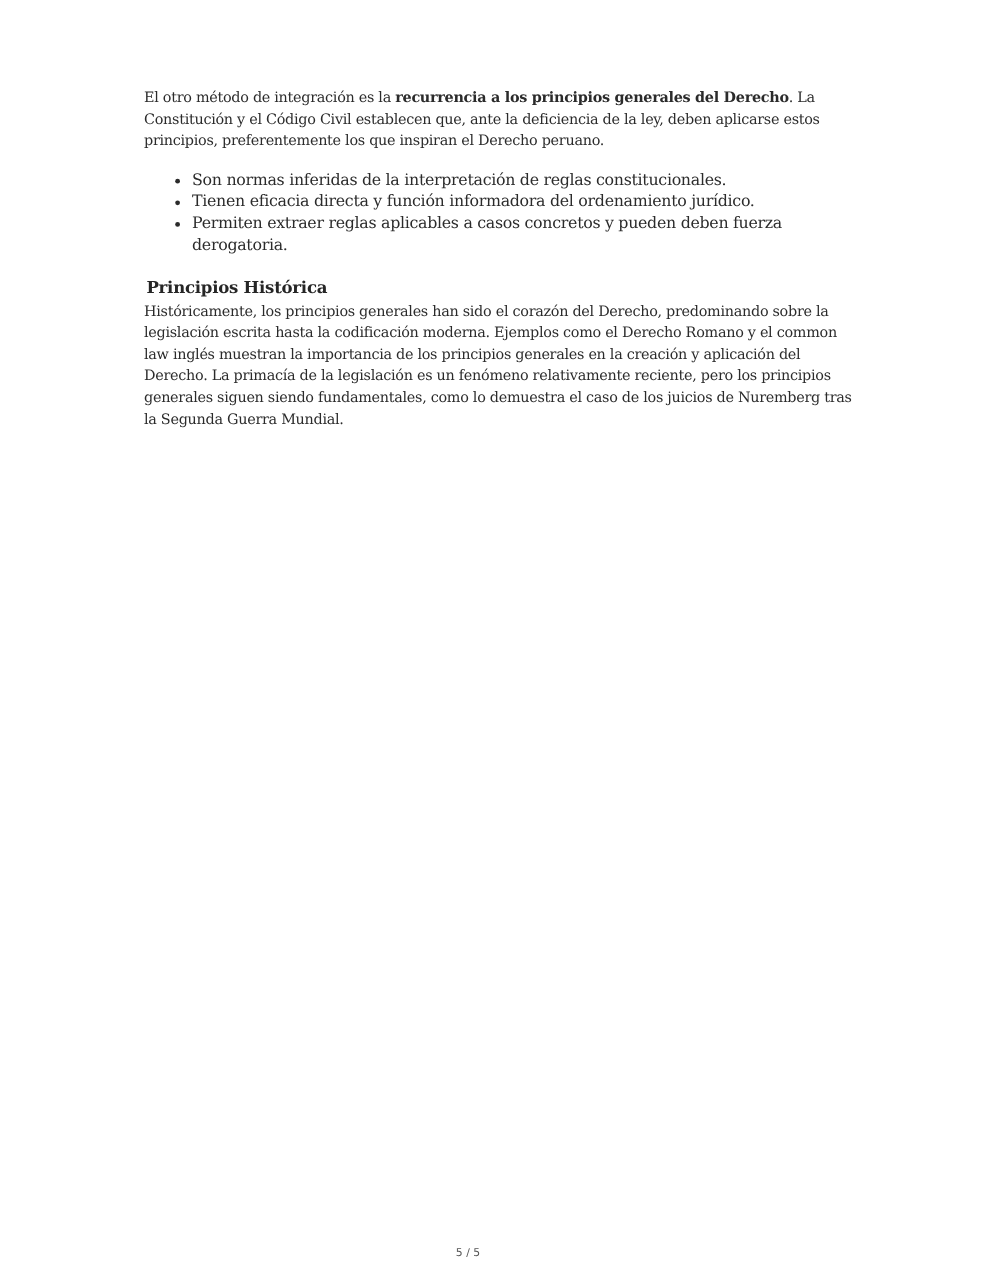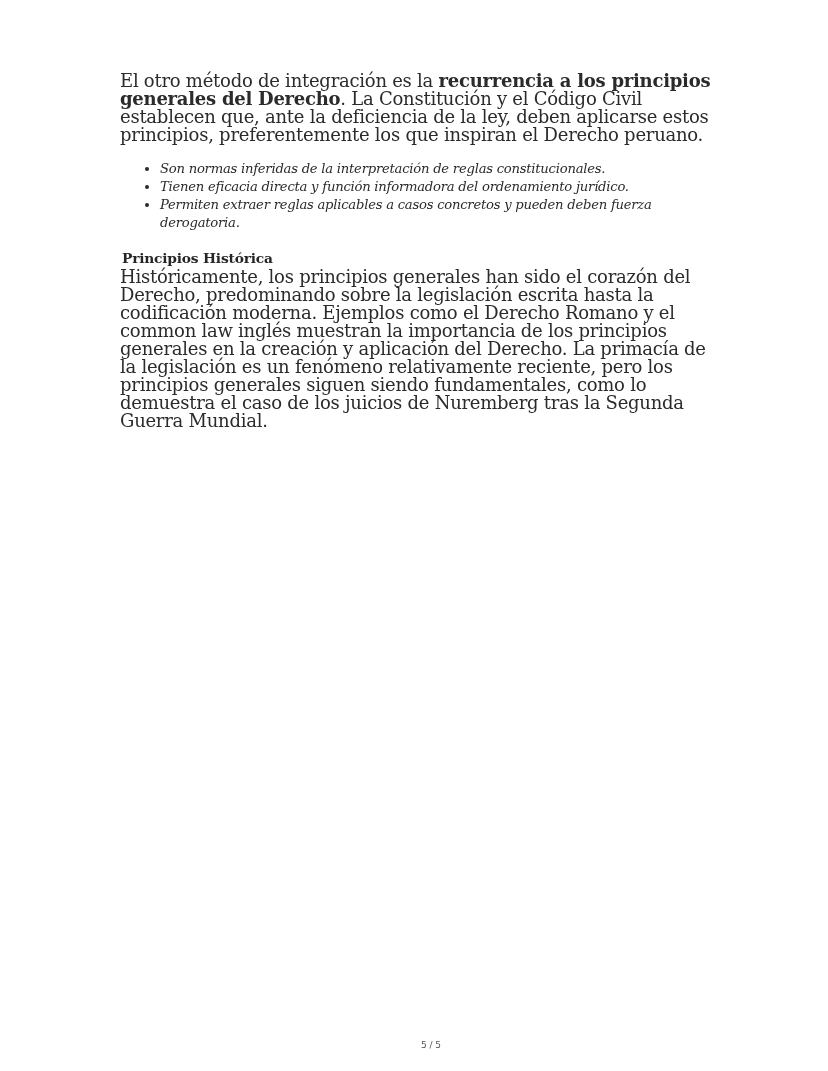--- a/index.html
+++ b/index.html
@@ -6,29 +6,29 @@
   body {
     width: 828px; height: 1071px; background: #ffffff; position: relative;
     font-family: "DejaVu Serif", "Liberation Serif", serif; color: #2b2b2b;
     overflow: hidden;
   }
   .page { position: absolute; left: 120px; top: 72px; width: 600px; }
   h2 {
     font-size: 16.5px; font-weight: bold; margin: 0 0 2px 0; line-height: 22px; color: #262626;
     letter-spacing: -0.2px;
   }
-  p { font-size: 18px; line-height: 18px; margin: 0; letter-spacing: -0.25px; }
+  p { font-size: 12px; line-height: 18px; margin: 0; letter-spacing: -0.25px; }
   h3 { font-size: 13.8px; font-weight: bold; margin: 0; line-height: 20px; color: #262626; padding-left: 2px; letter-spacing: -0.2px; }
   ul { margin: 0; padding-left: 40px; font-size: 13.2px; line-height: 18px; letter-spacing: -0.25px; }
-  li { margin: 0; font-style: italic; }
+  li { margin: 0; }
   .sec1 { margin-bottom: 16px; }
   .sec2 { margin-bottom: 16px; }
   .footer {
     position: absolute; top: 1040px; left: 0; width: 780px; text-align: center;
-    font-family: "DejaVu Sans", sans-serif; font-size: 9px; color: #555; padding-left: 41px;
+    font-family: "DejaVu Sans", sans-serif; font-size: 9px; color: #555;
   }
 </style>
 </head>
 <body>
 
 <div class="page">
   <div class="sec1">
     <p><span>El otro método de integración es la </span><strong>recurrencia a los principios generales del Derecho</strong><span>. La Constitución y el Código Civil establecen que, ante la deficiencia de la ley, deben aplicarse estos principios, preferentemente los que inspiran el Derecho peruano.</span></p>
   </div>
 

